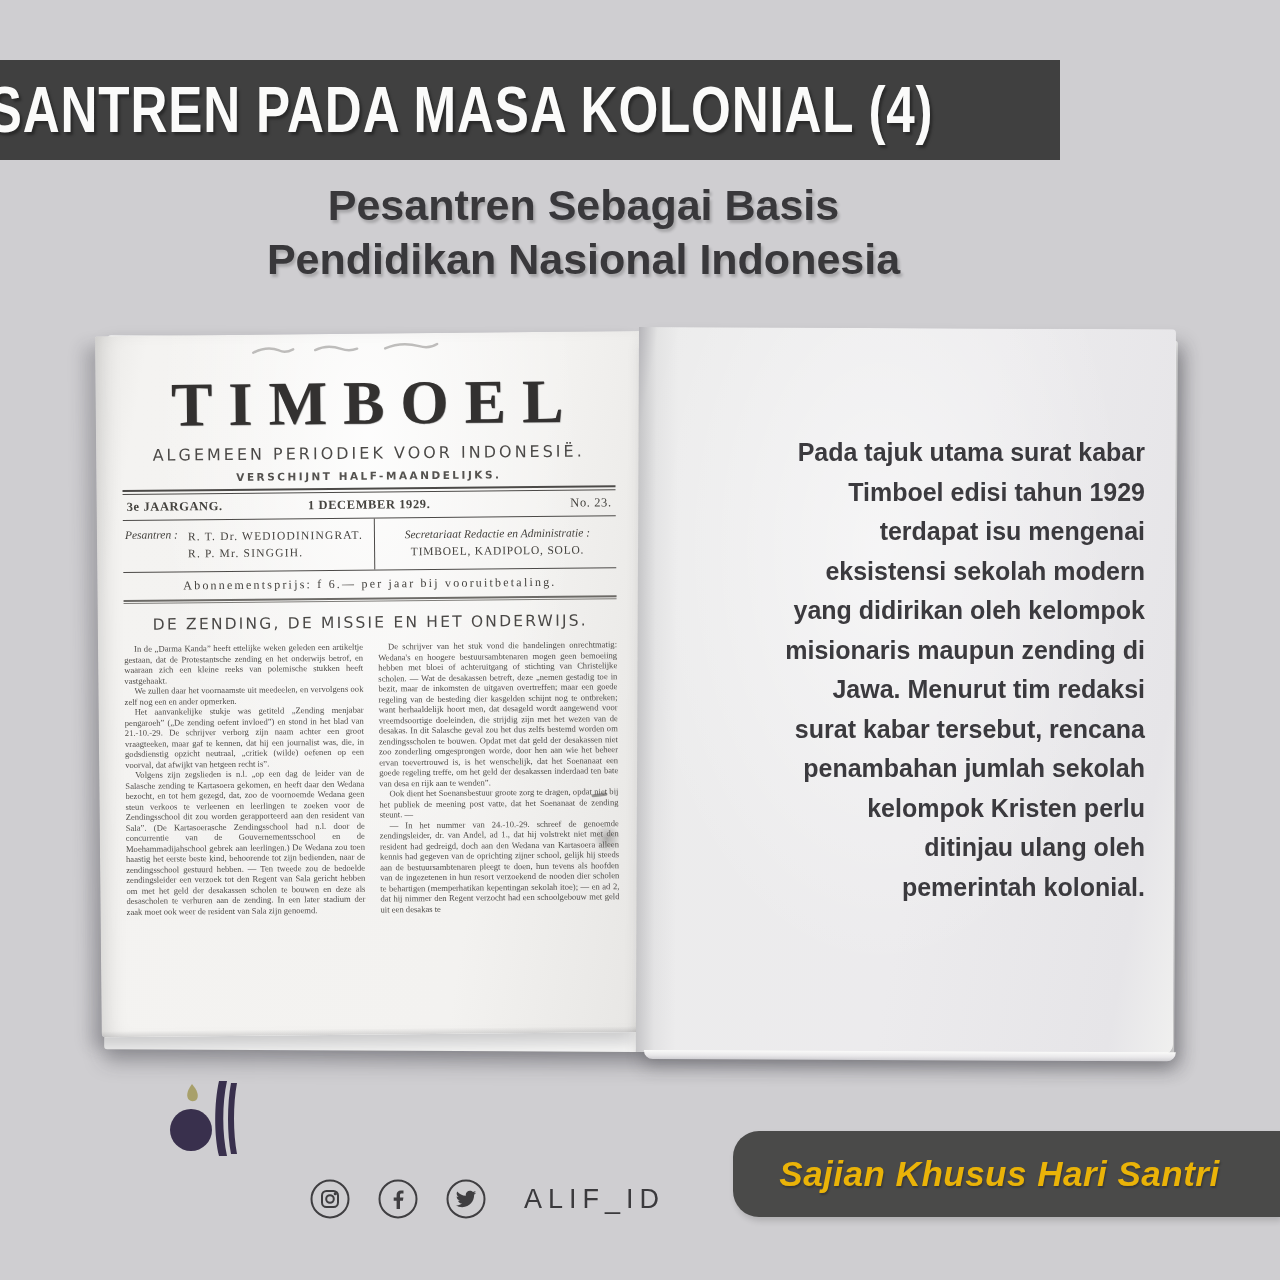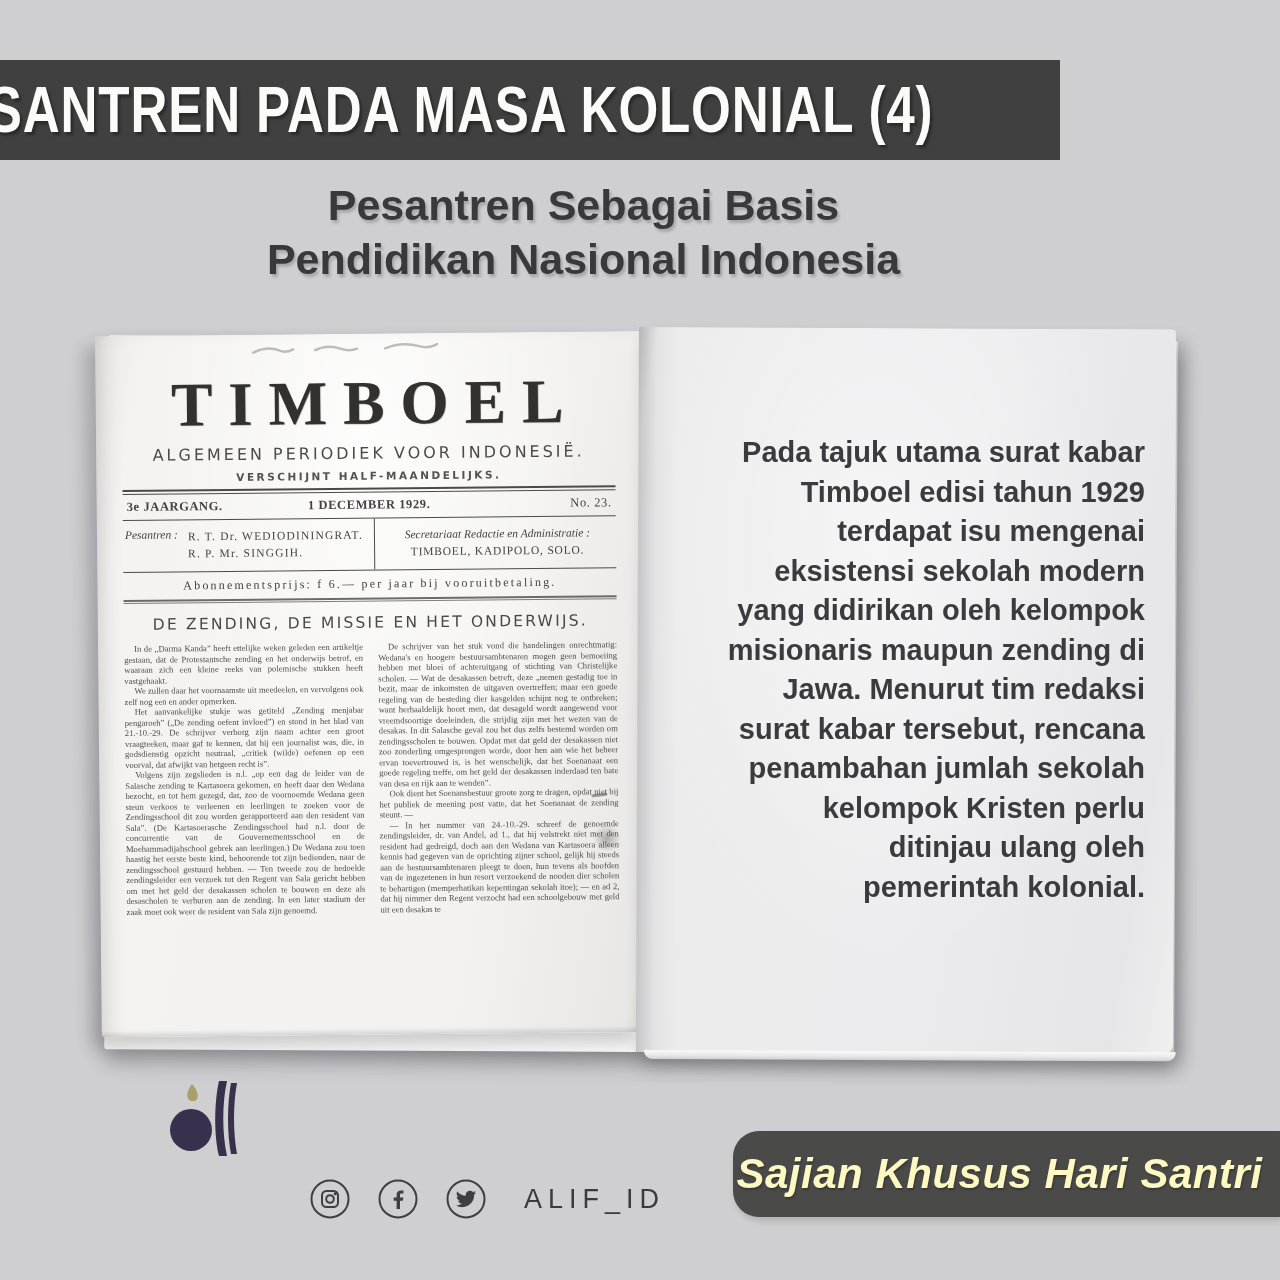--- a/index.html
+++ b/index.html
@@ -141,21 +141,21 @@
   }
   .smudge-dash {
     position:absolute; left:492px; top:462px; width:16px; height:3px;
     background:rgba(70,68,66,0.5); border-radius:2px; transform:rotate(-6deg);
   }
 
   
   .caption {
     position:absolute; left:640px; top:433px; width:505px;
     text-align:right; white-space:pre-line;
-    font-size:29px; line-height:39.5px; font-weight:700;
+    font-size:25px; line-height:39.5px; font-weight:700;
     color:#3b3a3e; z-index:3;
   }
 
   
   .logo { position:absolute; left:125px; top:1078px; width:160px; text-align:center; }
   .logo-mark { display:block; margin:0 auto; }
   .logo-wordmark {
     margin-top:6px; font-size:50px; font-weight:700; color:#39304d; letter-spacing:0;
   }
   .social {
@@ -165,22 +165,22 @@
   .social .handle {
     margin-left:10px; font-size:27px; letter-spacing:6px; font-weight:500; color:#3b3a3d;
   }
   .banner {
     position:absolute; left:733px; top:1131px; width:547px; height:86px;
     background:#4a4a49; border-radius:26px 0 0 26px;
     display:flex; align-items:center; justify-content:center;
     box-shadow:2px 4px 6px rgba(0,0,0,0.15);
   }
   .banner .banner-text {
-    font-size:42px; font-weight:700; font-style:italic;
-    color:#fef9c3; letter-spacing:0.5px; padding-right:14px;
+    font-size:35px; font-weight:700; font-style:italic;
+    color:#eab308; letter-spacing:0.5px; padding-right:14px;
     text-shadow:1px 2px 2px rgba(0,0,0,0.25);
   }
 </style>
 </head>
 <body>
 
 <div class="title-bar">
   <span class="title-text">PESANTREN PADA MASA KOLONIAL (4)</span>
 </div>
 <div class="subtitle">Pesantren Sebagai Basis

